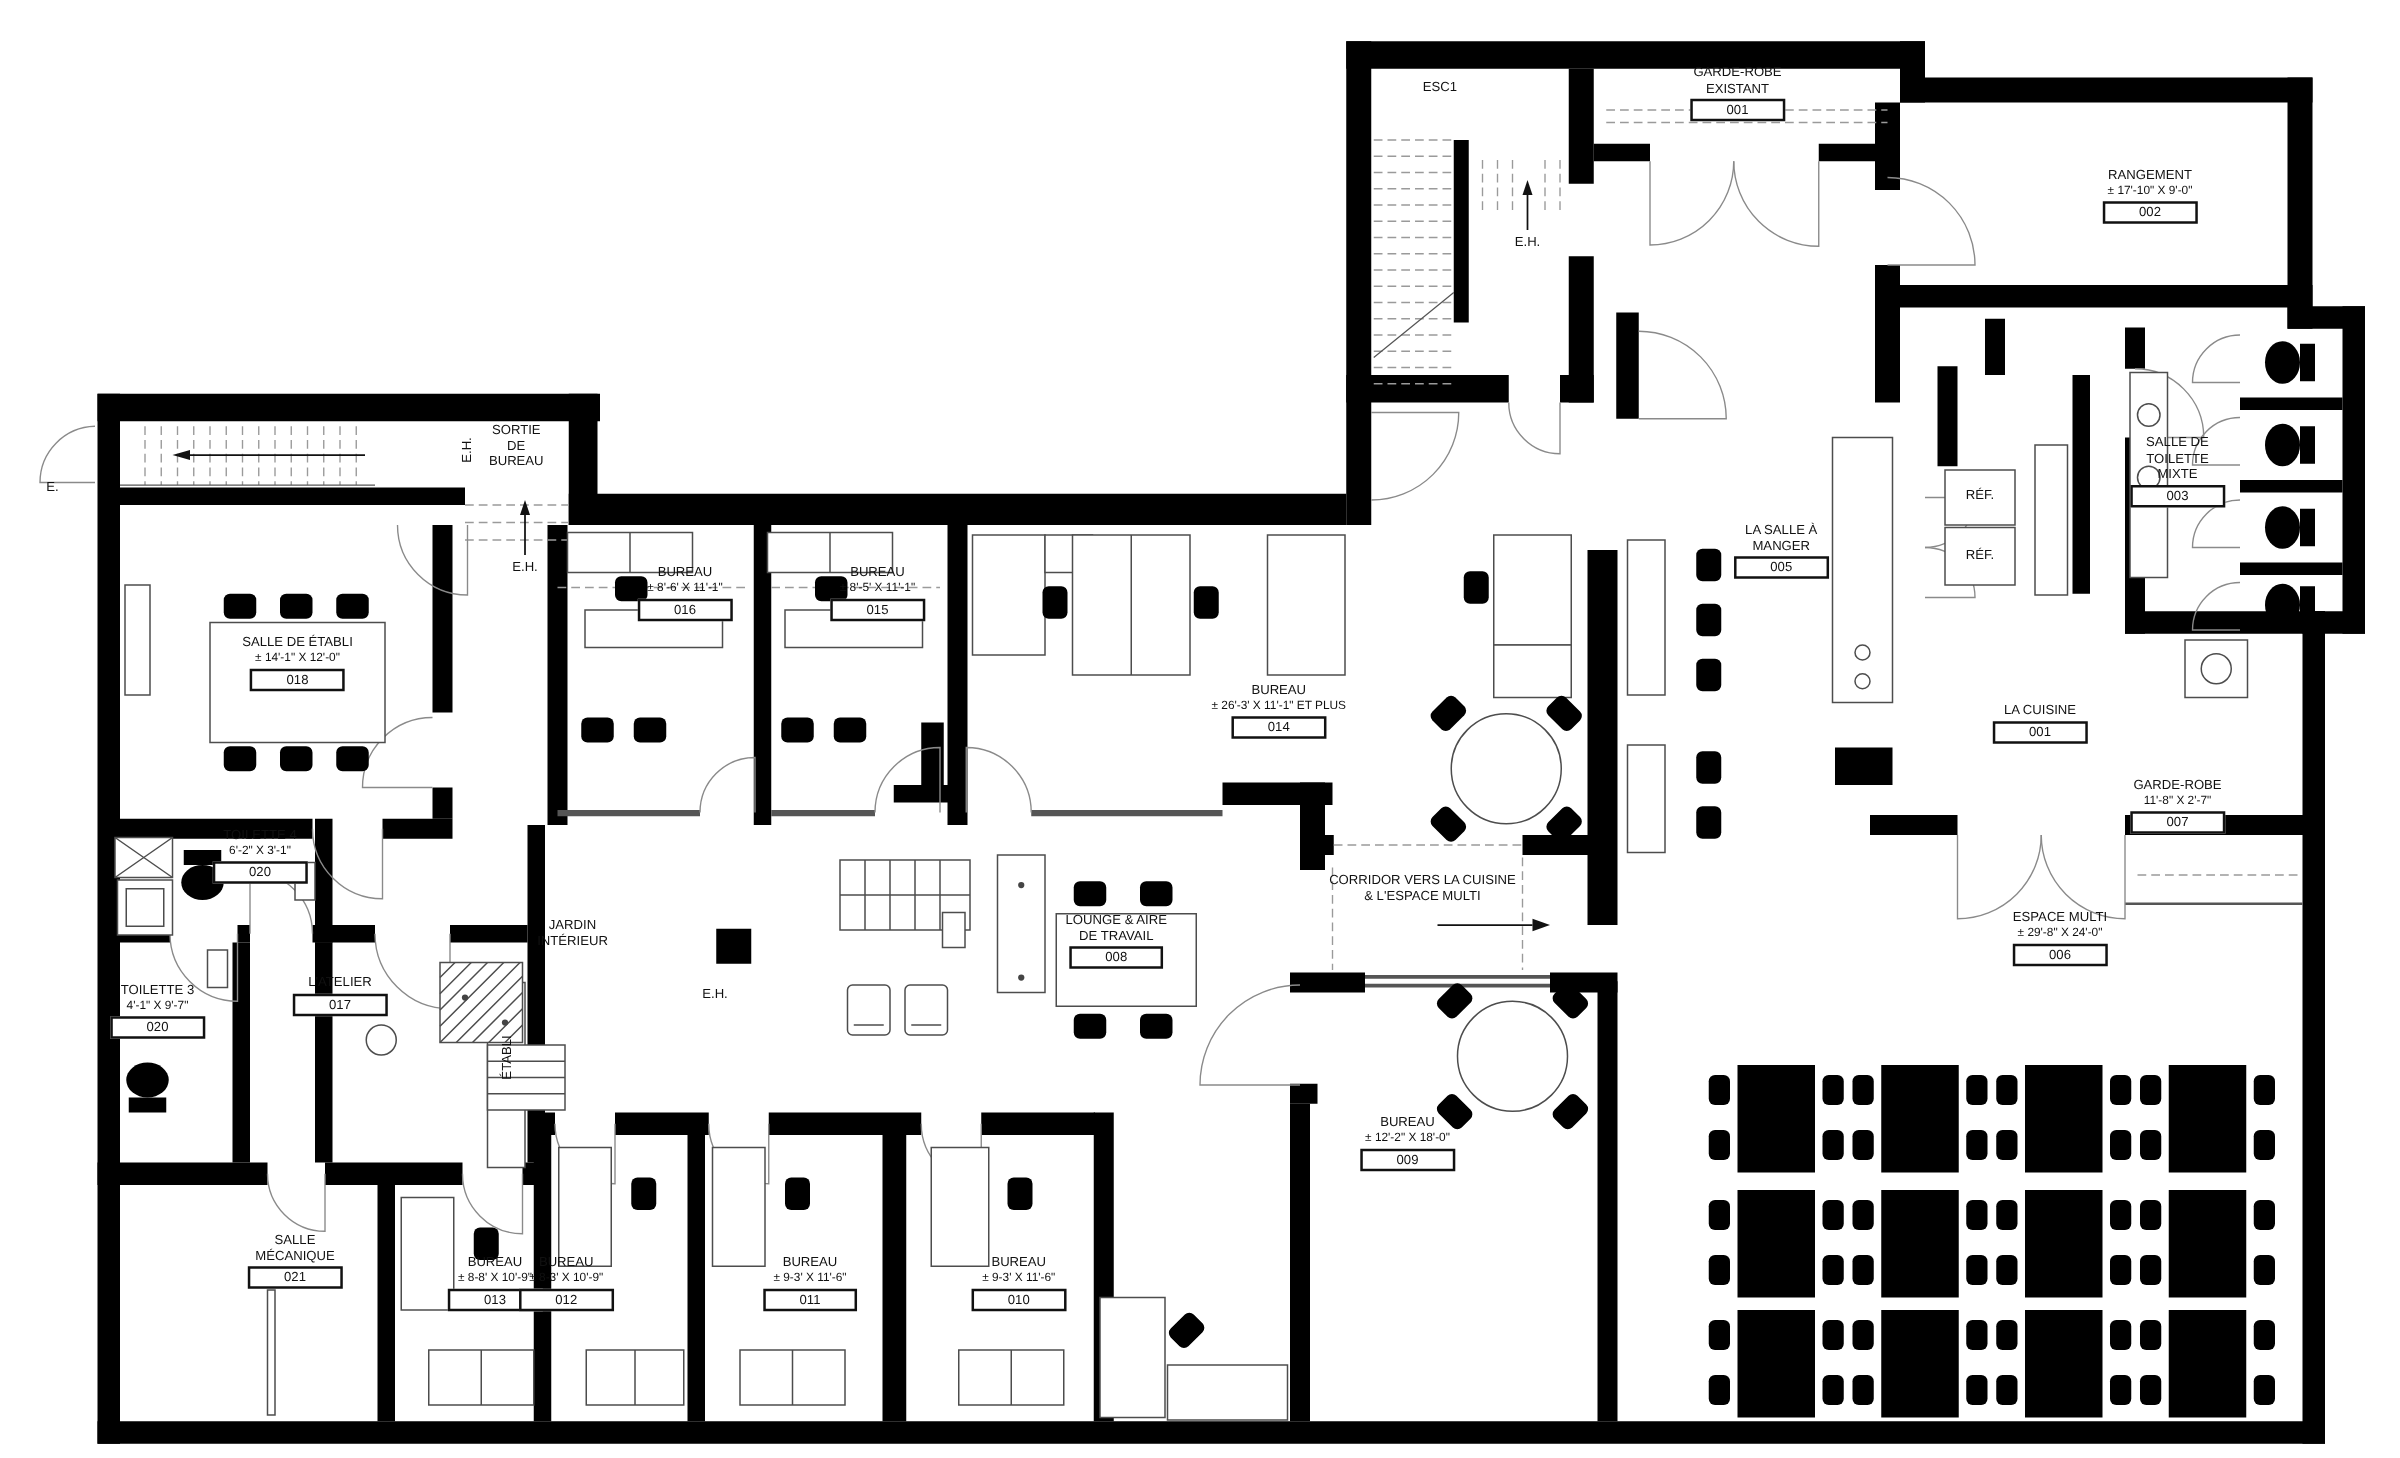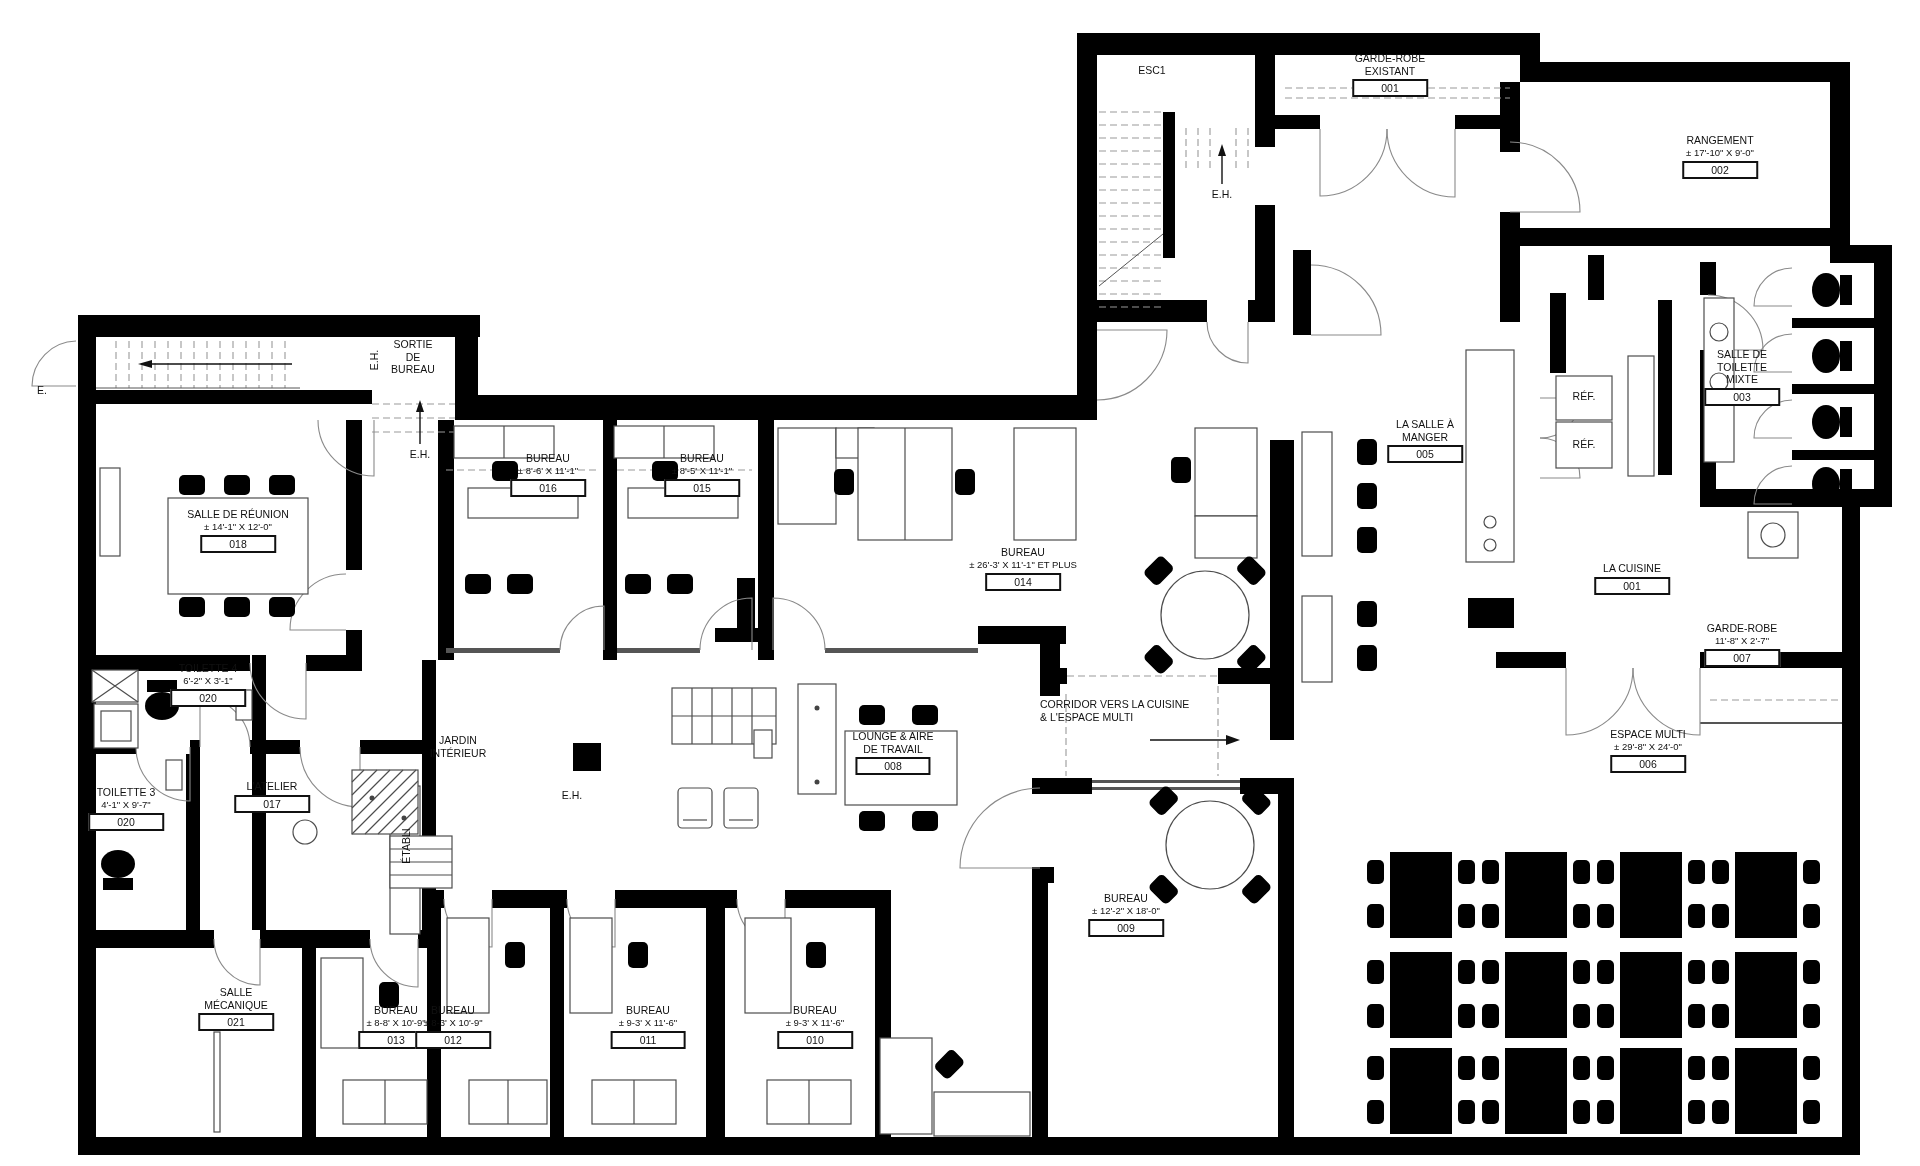--- a/index.html
+++ b/index.html
@@ -14,21 +14,21 @@
   .thin path{fill:none;stroke:#555;stroke-width:1;}
   .arr path{fill:#111;stroke:none;}
   .arr line{stroke:#111;stroke-width:1.4;}
   .lbl{position:absolute;transform:translateX(-50%);text-align:center;
        font-size:10.5px;line-height:12.5px;white-space:nowrap;z-index:2;}
   .lbl .dims{font-size:9.5px;}
   .numbox{display:inline-block;border:2px solid #111;background:#fff;
           padding:0 27px;font-size:10.5px;line-height:14px;margin-top:2px;}
   .vert{transform:translate(-50%,-50%) rotate(-90deg);}
   .ul{}
-  .ralign{transform:none;text-align:left;}
+  .ralign{transform:none;text-align:center;}
 </style>
 </head>
 <body>
 
 <div class="plan">
 
 <svg width="1920" height="1166" viewBox="0 0 1920 1166">
 
   <defs>
     <g id="chair">
@@ -401,21 +401,21 @@
 <div class="lbl" style="left:413px;top:338px">
   <div>SORTIE</div>
       <div>DE</div>
       <div>BUREAU</div>
 </div>
 <div class="lbl vert" style="left:374px;top:360px"><span>E.H.</span></div>
 <div class="lbl" style="left:420px;top:448px"><span>E.H.</span></div>
 <div class="lbl" style="left:42px;top:384px"><span>E.</span></div>
 
 <div class="lbl" style="left:238px;top:508px">
-  <div>SALLE DE RÉUNION</div><div class="dims">± 14'-1" X 12'-0"</div>
+  <div>SALLE DE ÉTABLI</div><div class="dims">± 14'-1" X 12'-0"</div>
   <span class="numbox">018</span>
 </div>
 
 <div class="lbl" style="left:548px;top:452px">
   <div>BUREAU</div><div class="dims">± 8'-6' X 11'-1"</div>
   <span class="numbox">016</span>
 </div>
 
 <div class="lbl" style="left:702px;top:452px">
   <div>BUREAU</div><div class="dims">± 8'-5' X 11'-1"</div>

